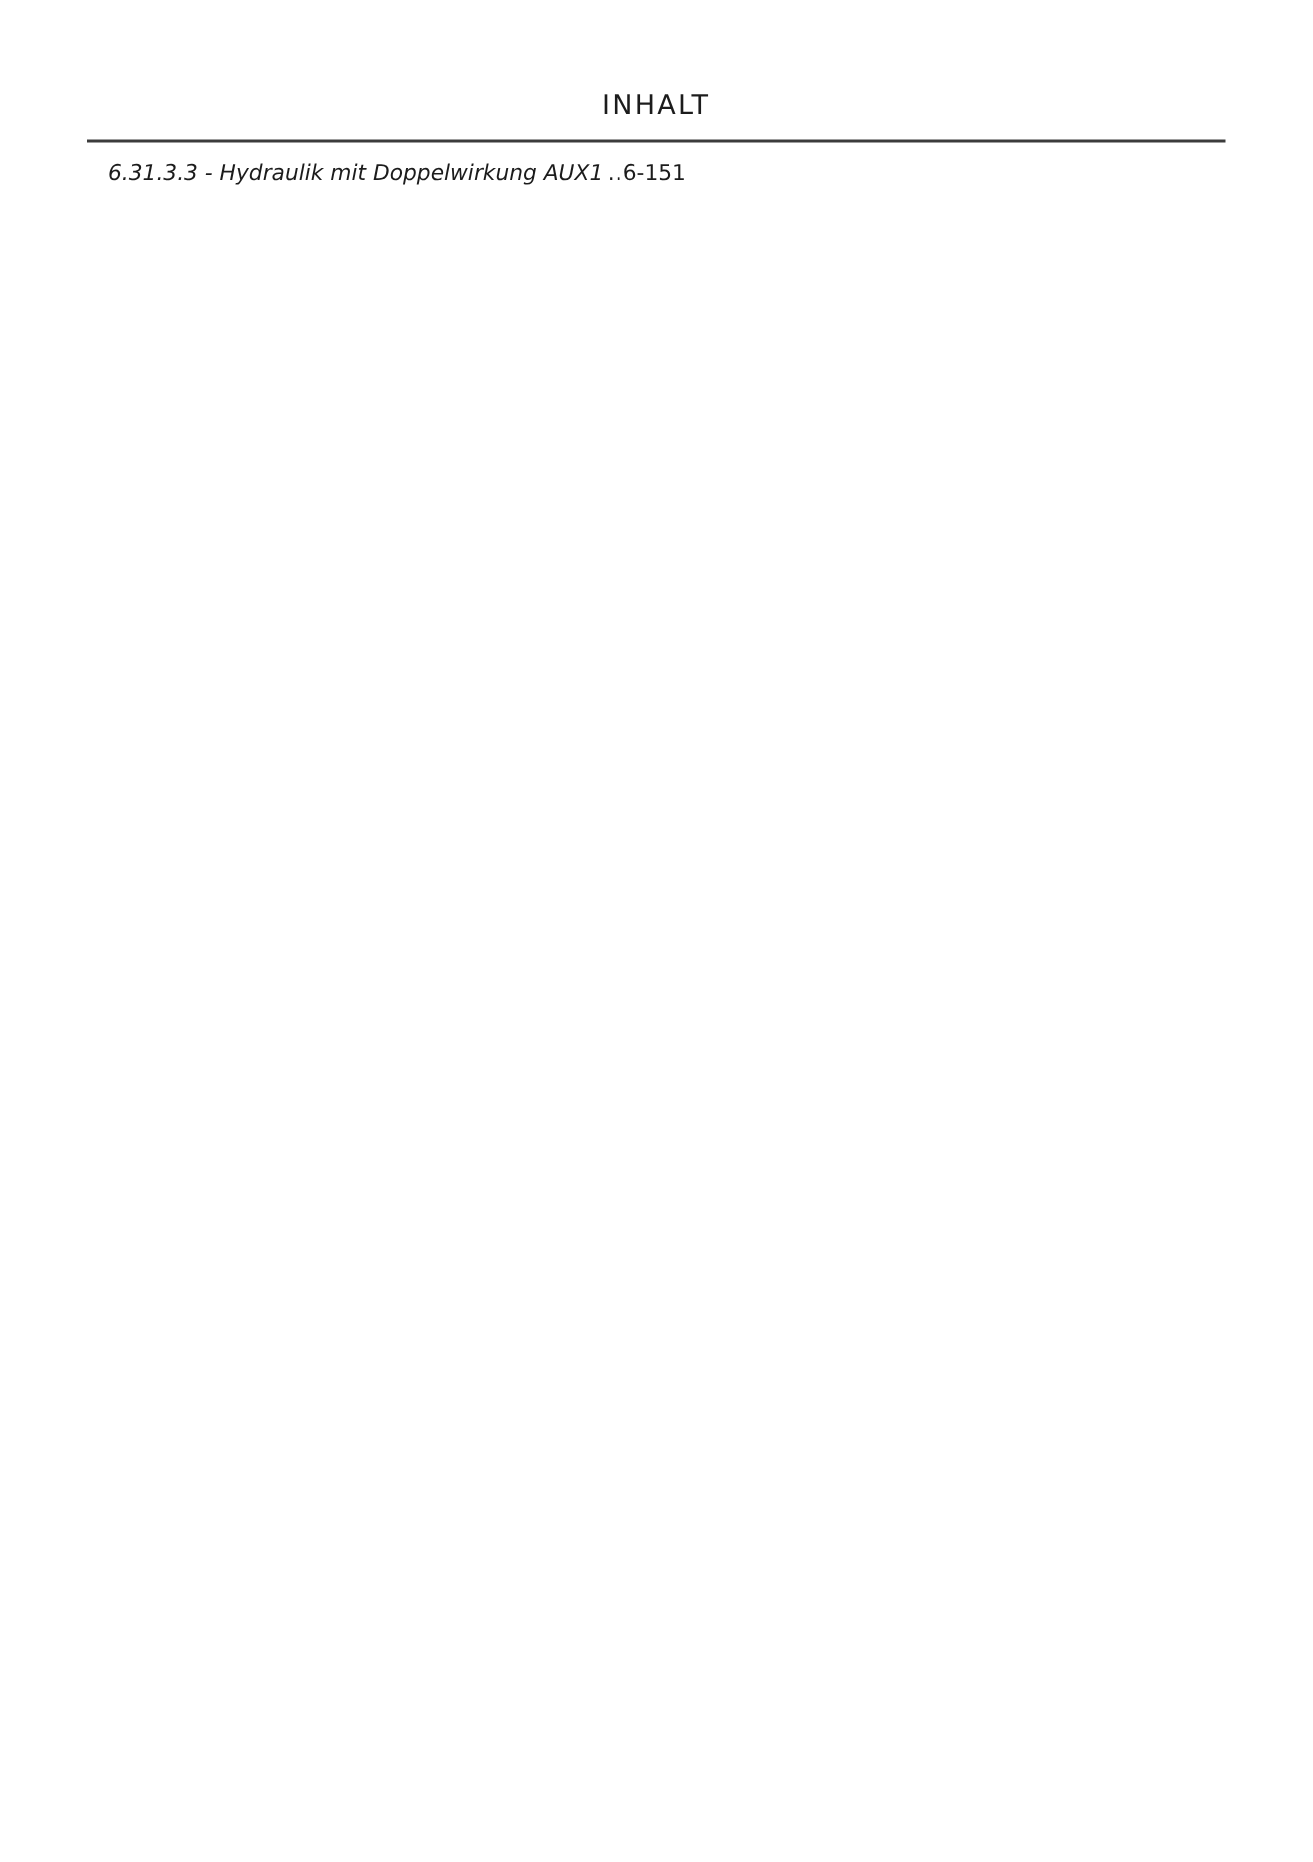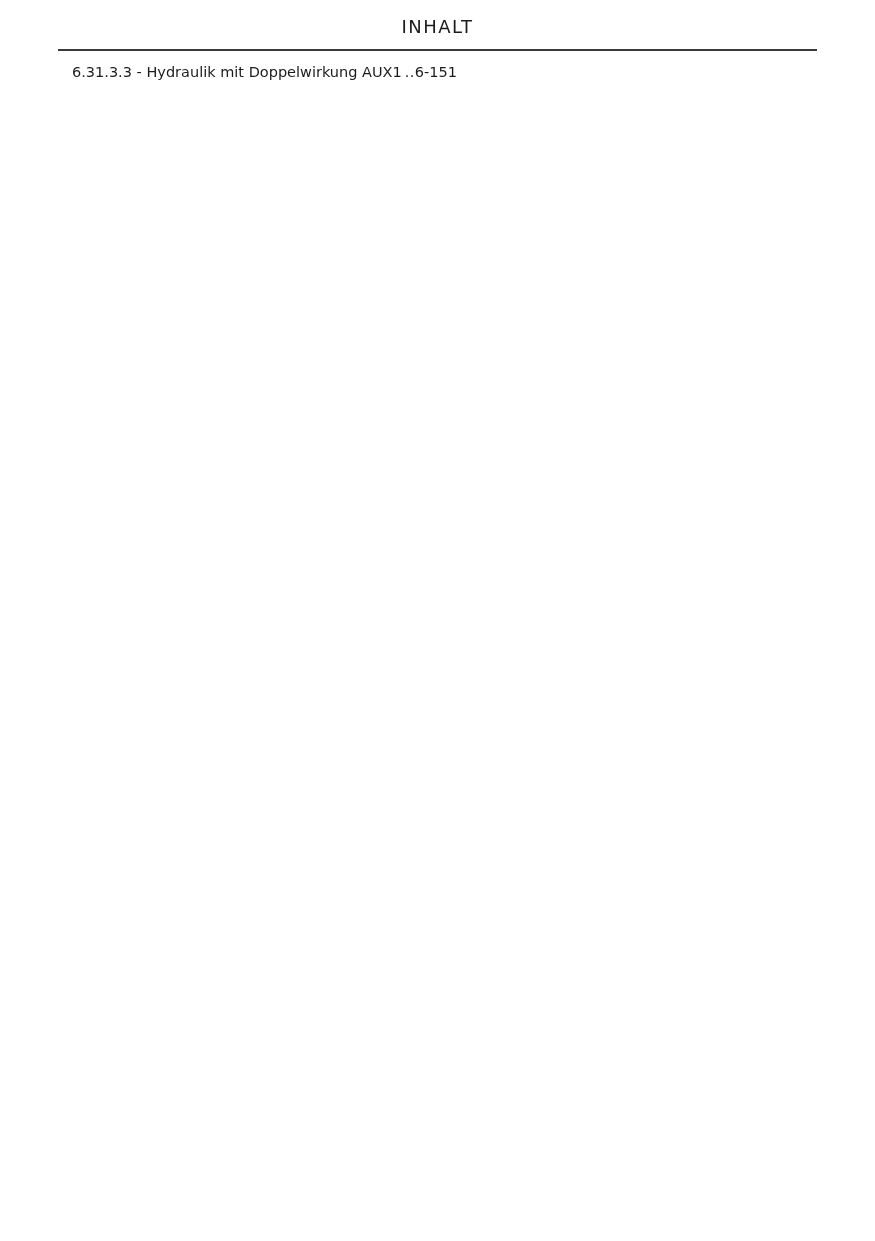--- a/index.html
+++ b/index.html
@@ -1,29 +1,29 @@
 <!DOCTYPE html>
 <html><head>
 <meta charset="utf-8">
 <style>
   html,body{margin:0;padding:0;background:#ffffff;}
   .page{
     position:relative;width:875px;height:1241px;background:#ffffff;overflow:hidden;
     font-family:"DejaVu Sans","Liberation Sans",sans-serif;color:#1c1c1c;
   }
-  .header{padding-top:16px;text-align:center;}
+  .header{padding-top:16px;text-align:center;margin-top:44px;}
   .title{font-size:18px;font-weight:400;letter-spacing:1.5px;color:#1c1c1c;}
   .rule{border:none;border-top:2px solid #3c3c3c;margin:12px 58px 0 58px;height:0;}
   .toc{margin:11px 58px 0 58px;}
   .row{
     display:flex;align-items:baseline;white-space:nowrap;
     font-size:15px;line-height:21.7px;
   }
   .row.lvl2{padding-left:14px;font-size:14.5px;}
-  .row .label{flex:0 0 auto;}
+  .row .label{flex:0 0 auto;font-style:italic;}
   .row .dots{
     flex:1 1 auto;overflow:hidden;margin:0 2px 0 3px;min-width:8px;
   }
   .row .dots::after{
     content:"................................................................................................................................................................................................................................................................";
     letter-spacing:0.5px;
   }
   .row .page{flex:0 0 auto;}
   .footer{
     position:absolute;left:58px;right:58px;top:1152px;

